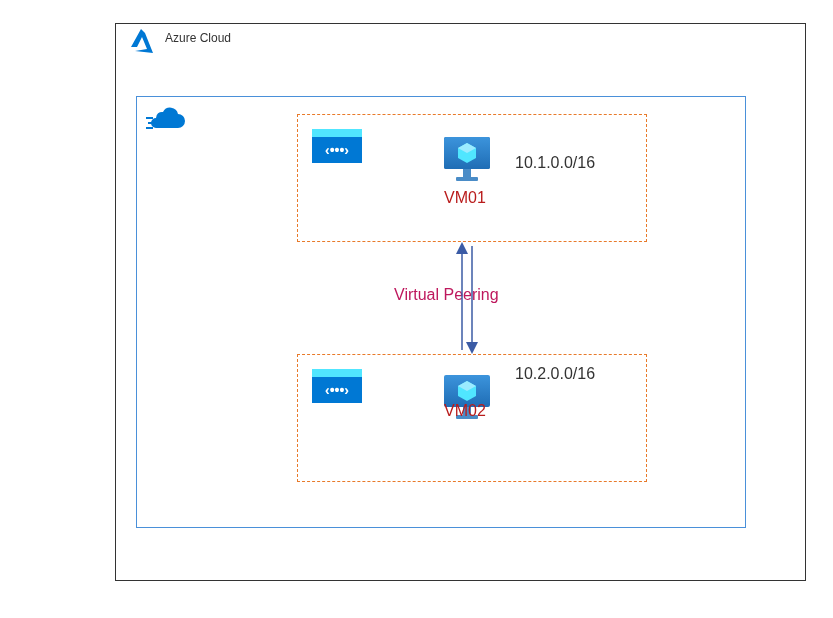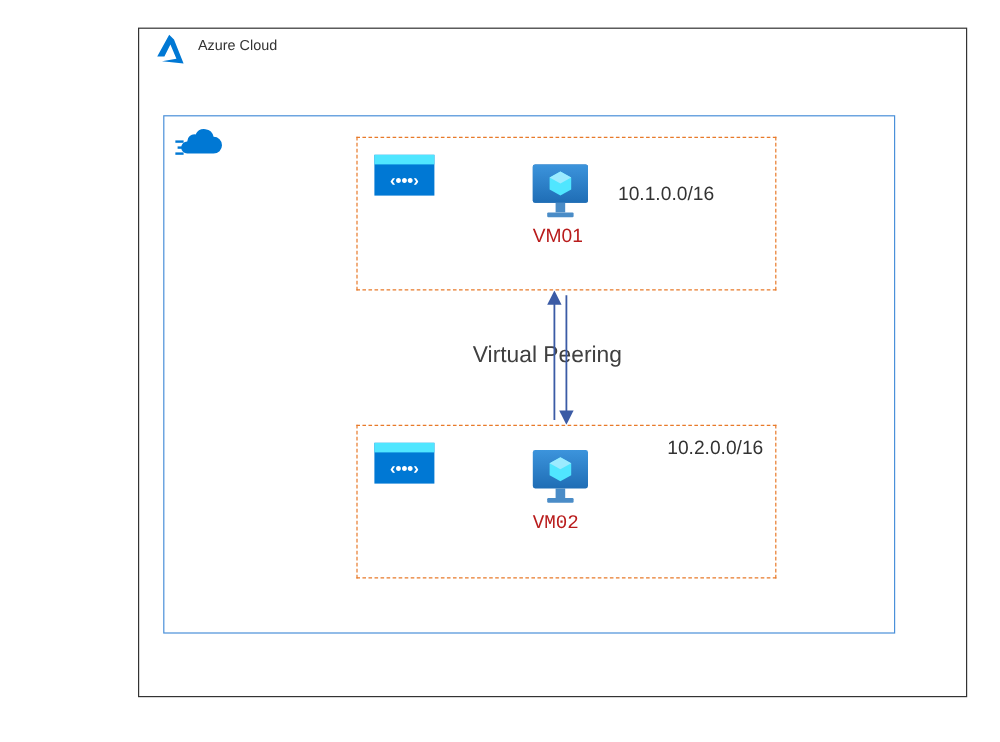--- a/index.html
+++ b/index.html
@@ -88,35 +88,35 @@
   }
   .vm-icon-1 { top: 135px; }
   .vm-icon-2 { top: 373px; }
   .cidr-label {
     position: absolute;
     left: 515px;
     font-size: 16px;
     color: #333;
   }
   .cidr-1 { top: 126px; margin-top: 28px; }
-  .cidr-2 { top: 365px; margin-left: 41px; }
+  .cidr-2 { top: 365px; }
   .vm-label {
     position: absolute;
     left: 444px;
     font-size: 16px;
     color: #b91c1c;
   }
   .vm-label-1 { top: 189px; }
-  .vm-label-2 { top: 427px; font-family: Liberation Mono, monospace; }
+  .vm-label-2 { top: 402px; }
   .peering-label {
     position: absolute;
     left: 394px;
     top: 286px;
-    font-size: 19px;
-    color: #404040;
+    font-size: 16px;
+    color: #be185d;
   }
   .arrow-group {
     position: absolute;
     left: 452px;
     top: 242px;
     width: 30px;
     height: 112px;
   }
 </style>
 </head>

